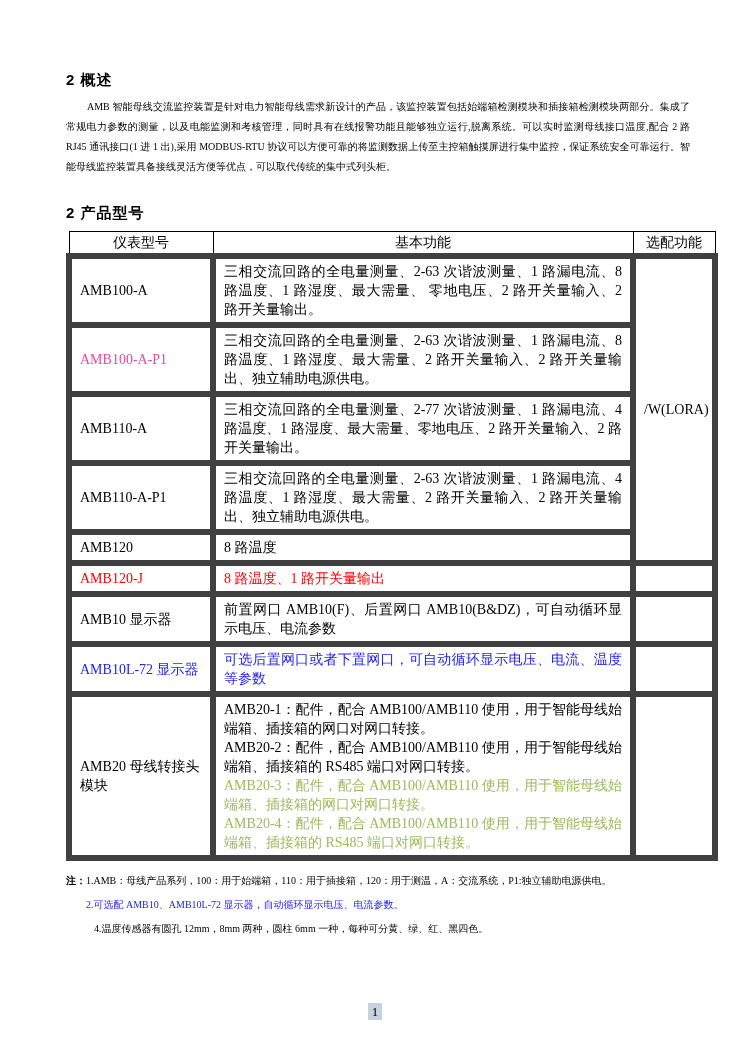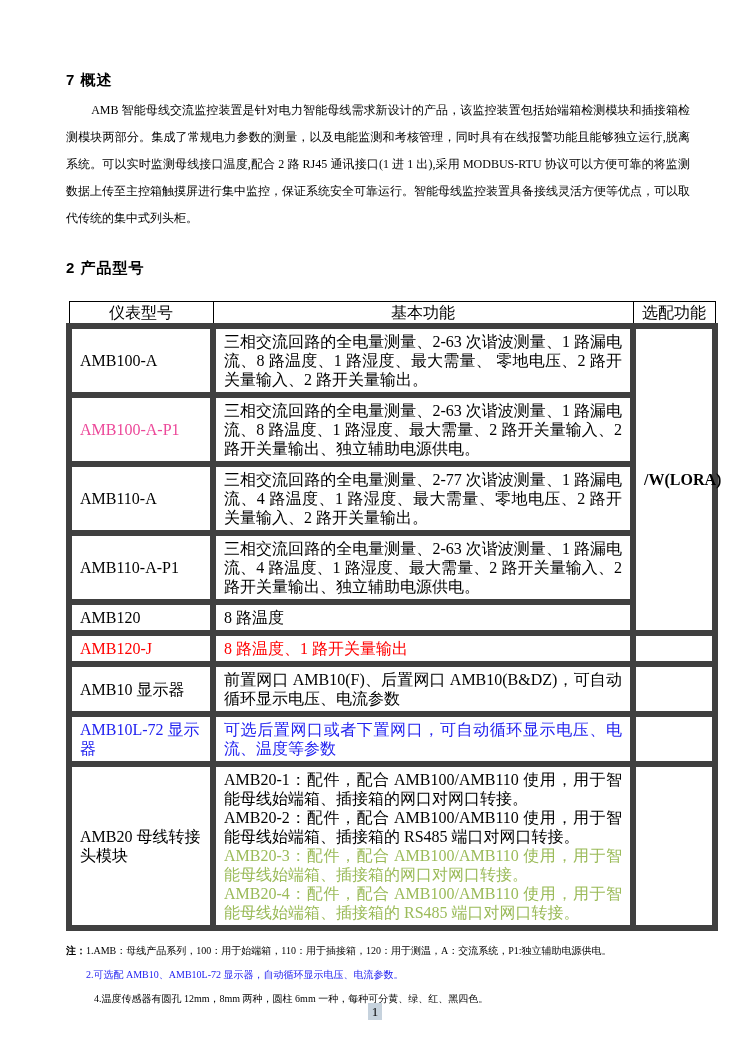--- a/index.html
+++ b/index.html
@@ -13,57 +13,57 @@
   }
   .doc{position:absolute;left:66px;top:0;width:646px;}
   .sec-heading{
     font-family:"Liberation Sans","DejaVu Sans",sans-serif;
     font-size:15px;font-weight:bold;color:#000;
     margin:0;letter-spacing:1px;
   }
   #sec1-heading{margin-top:71px;}
   #sec2-heading{margin-top:27px;}
   .body-par{
-    font-size:12px;line-height:27px;
+    font-size:10px;line-height:20px;
     text-align:justify;text-indent:2.1em;
     margin:7px 22px 0 0;
   }
   table.product{
-    margin-top:23px;
+    margin-top:8px;
     border-collapse:collapse;table-layout:fixed;
-    width:646px;font-size:16px;
+    width:646px;font-size:14px;
   }
   table.product th{
     border:1px solid #000;font-weight:normal;
     text-align:center;padding:1px 2px;line-height:19px;
   }
   table.product td{
     border:6px solid #404040;
     padding:3px 8px;line-height:19px;
     vertical-align:middle;text-align:left;
   }
-  td.option-cell{text-align:center;padding:3px 2px;font-weight:bold;}
+  td.option-cell{text-align:center;padding:3px 2px;}
   .function-cell div{text-align:justify;}
   .notes{margin-top:8px;font-size:10px;line-height:24px;}
   .notes p{margin:0;text-align:justify;}
   .notes p.indent{padding-left:2em;}
   .notes .note-label{font-weight:bold;}
   .footer{
     position:absolute;left:0;top:1004px;width:750px;
     text-align:center;font-size:13px;
   }
   .page-num{padding:1px 4px;}
 </style>
 </head>
 <body>
 
 <div class="page">
   <div class="doc">
 
-    <h1 class="sec-heading" id="sec1-heading">7 概述</h1>
+    <h1 class="sec-heading" id="sec1-heading">2 概述</h1>
 
     <p class="body-par">AMB 智能母线交流监控装置是针对电力智能母线需求新设计的产品，该监控装置包括始端箱检测模块和插接箱检测模块两部分。集成了常规电力参数的测量，以及电能监测和考核管理，同时具有在线报警功能且能够独立运行,脱离系统。可以实时监测母线接口温度,配合 2 路 RJ45 通讯接口(1 进 1 出),采用 MODBUS-RTU 协议可以方便可靠的将监测数据上传至主控箱触摸屏进行集中监控，保证系统安全可靠运行。智能母线监控装置具备接线灵活方便等优点，可以取代传统的集中式列头柜。</p>
 
     <h1 class="sec-heading" id="sec2-heading">2 产品型号</h1>
 
     <table class="product">
       <colgroup>
         <col style="width:144px">
         <col style="width:420px">
         <col style="width:82px">

